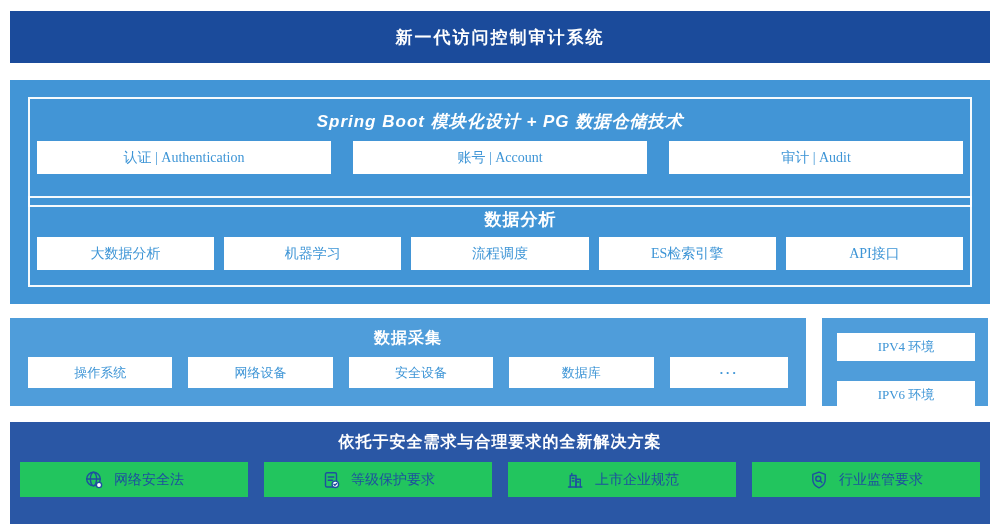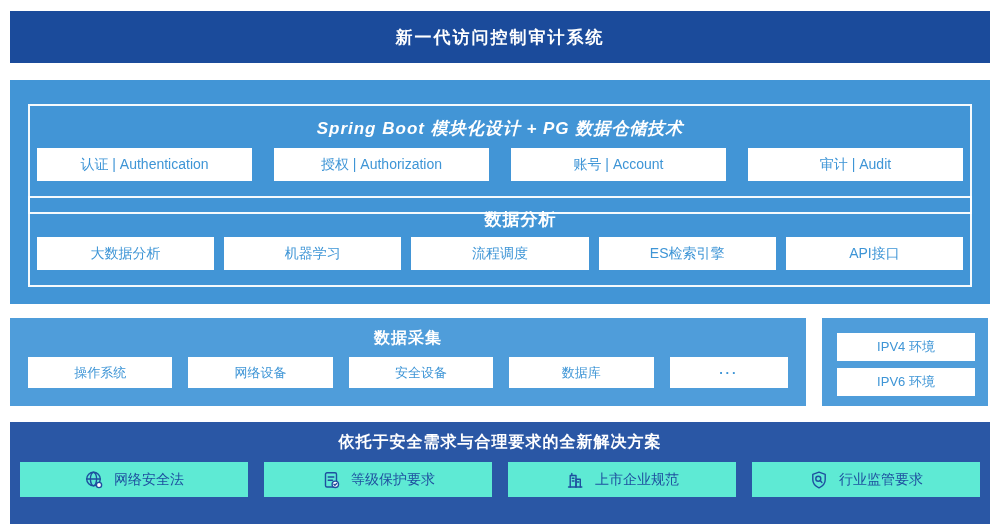--- a/index.html
+++ b/index.html
@@ -31,91 +31,90 @@
 
   
   .platform{
     left:10px;top:80px;width:980px;height:224px;
     background:var(--blue-mid);
   }
   .framed{
     position:absolute;left:18px;right:18px;
     border:2px solid rgba(255,255,255,.95);
   }
-  .framed.spring{top:24px;height:110px;}
+  .framed.spring{top:17px;height:110px;}
   .framed.analysis{top:116px;height:91px;}
   .framed-title{
     text-align:center;color:#fff;font-weight:bold;font-size:17px;
     letter-spacing:1px;
   }
   .framed.spring .framed-title{margin-top:11px;font-style:italic;}
   .framed.analysis .framed-title{margin-top:10px;margin-left:41px;}
   .chip-row{
     position:absolute;left:7px;right:7px;display:flex;
   }
   .framed.spring .chip-row{top:42px;height:33px;gap:22px;}
   .framed.analysis .chip-row{top:39px;height:33px;gap:10px;}
   .chip{
     flex:1;background:#fff;color:var(--chip-text);
     display:flex;align-items:center;justify-content:center;
-    font-size:14px;white-space:nowrap;
+    font-size:14px;white-space:nowrap;font-family:Liberation Serif, serif;
   }
 
   
   .collection{
     left:10px;top:318px;width:796px;height:88px;
     background:var(--blue-light);
   }
   .section-title{
     text-align:center;color:#fff;font-weight:bold;font-size:16px;
     letter-spacing:1px;margin-top:10px;
   }
   .collection .chip-row{left:18px;right:18px;top:39px;height:31px;gap:16px;}
   .collection .chip{font-size:13px;}
   .chip.more{flex:.82;letter-spacing:2px;font-weight:bold;}
 
   
   .env{
     left:822px;top:318px;width:166px;height:88px;
     background:var(--blue-light);
     padding:15px 13px 0 15px;
-    display:flex;flex-direction:column;gap:7px;
+    display:flex;flex-direction:column;gap:20px;
   }
   .env .chip{flex:none;height:28px;font-size:13px;}
 
   
   .solution{
     left:10px;top:422px;width:980px;height:102px;
     background:var(--navy-light);
   }
   .solution .section-title{margin-top:10px;}
   .solution .chip-row{left:10px;right:10px;top:40px;height:35px;gap:16px;}
   .solution-box{
-    flex:1;background:#5eead4;color:var(--solution-text);
+    flex:1;background:#22c55e;color:var(--solution-text);
     display:flex;align-items:center;justify-content:center;gap:10px;
     font-size:14px;white-space:nowrap;
   }
   .icon{display:inline-flex;color:var(--solution-text);}
   .icon svg{stroke:currentColor;fill:none;stroke-width:1.4;
     stroke-linecap:round;stroke-linejoin:round;}
 </style>
 </head>
 <body>
 
 <div class="abs banner">
   <div class="banner-title">新一代访问控制审计系统</div>
 </div>
 
 <div class="abs platform">
 
   <div class="framed spring">
     <div class="framed-title">Spring Boot 模块化设计 + PG 数据仓储技术</div>
     <div class="chip-row">
       <div class="chip">认证 | Authentication</div>
-      <div class="chip">授权 | Authorization</div>
       <div class="chip">账号 | Account</div>
       <div class="chip">审计 | Audit</div>
     </div>
   </div>
 
   <div class="framed analysis">
     <div class="framed-title">数据分析</div>
     <div class="chip-row">
       <div class="chip">大数据分析</div>
       <div class="chip">机器学习</div>

